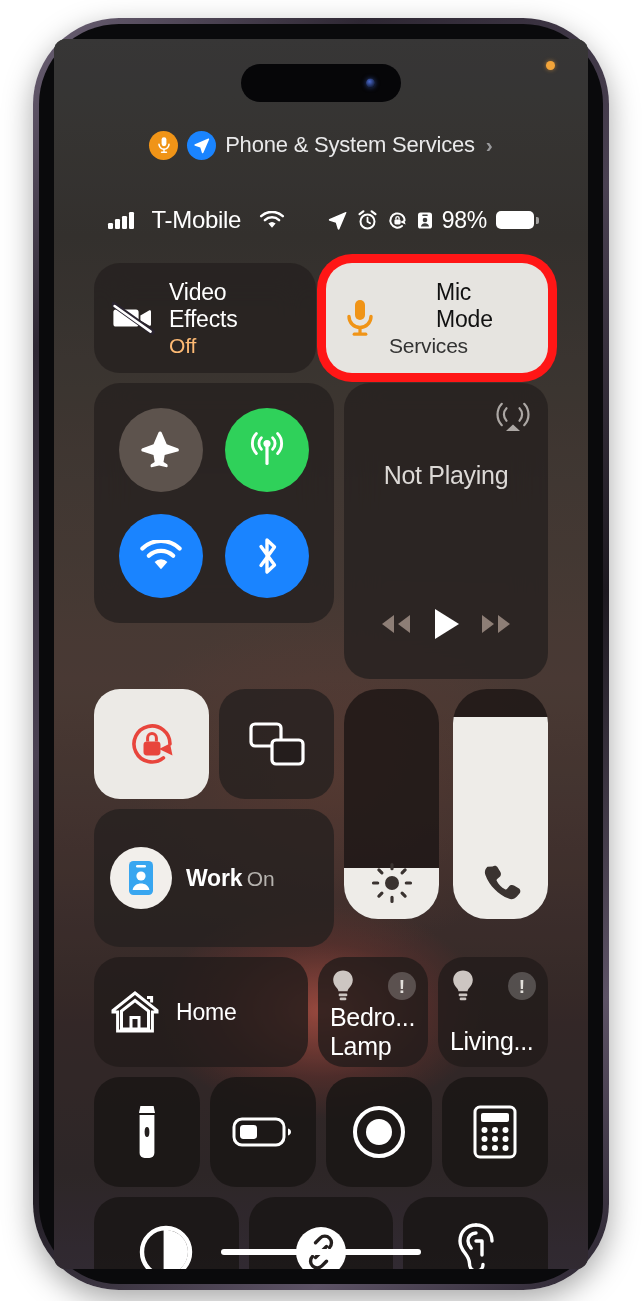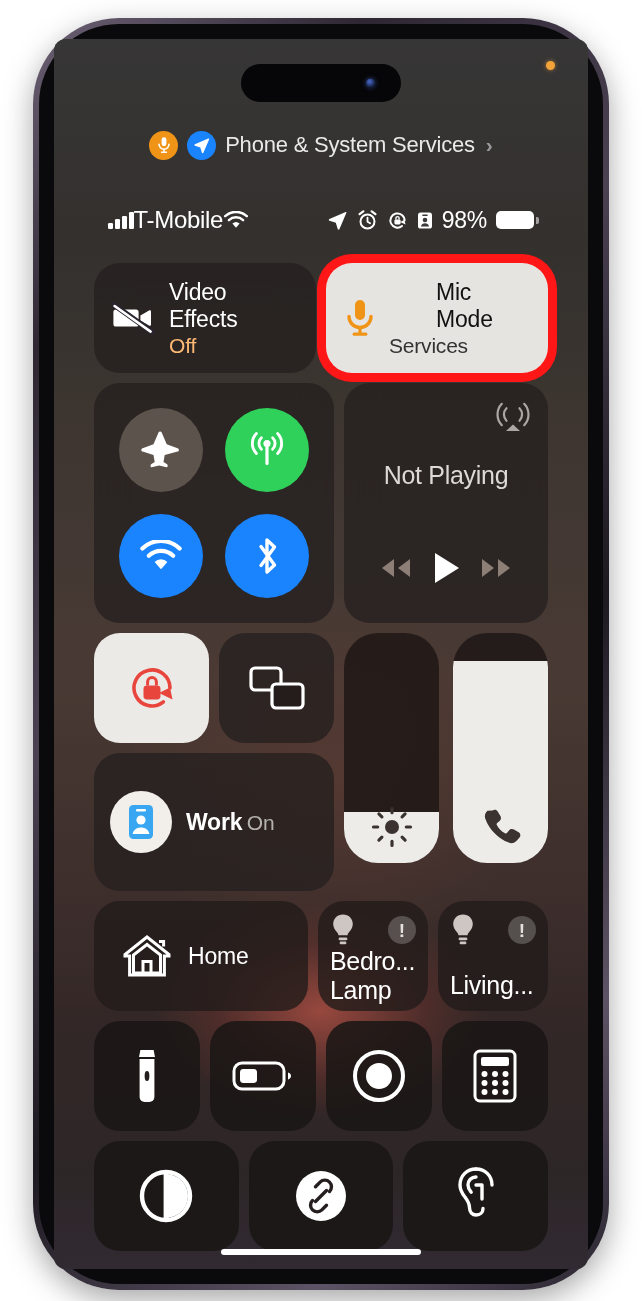--- a/index.html
+++ b/index.html
@@ -58,21 +58,21 @@
   .svc-badge.mic{background:#f09417;}
   .svc-badge.loc{background:#1a84ff;}
   .svc-label{color:#e9e9ea;font-size:22px;letter-spacing:-.2px;}
   .svc-chevron{color:#9a9a9c;font-size:21px;font-weight:600;margin-left:2px;}
 
   
   .statusbar{
     position:absolute;left:0;right:0;top:160px;height:42px;
     display:flex;align-items:center;color:#fff;padding:0 54px;box-sizing:border-box;
   }
-  .sb-left{display:flex;align-items:center;gap:0;}
+  .sb-left{display:flex;align-items:center;gap:18px;}
   .sb-right{display:flex;align-items:center;gap:9px;margin-left:auto;}
   .carrier{font-size:24px;letter-spacing:-.3px;}
   .bars{display:flex;align-items:flex-end;gap:2.5px;height:17px;}
   .bars i{display:block;width:4.5px;background:#fff;border-radius:1.2px;}
   .bars i:nth-child(1){height:6px;}
   .bars i:nth-child(2){height:9.5px;}
   .bars i:nth-child(3){height:13px;}
   .bars i:nth-child(4){height:17px;}
   .pct{font-size:23px;font-weight:500;letter-spacing:-.3px;}
   .batt{position:relative;width:38px;height:18px;border-radius:5px;background:#fff;}
@@ -97,21 +97,21 @@
   .highlight{box-shadow:0 0 0 9px #ff1616;border-radius:26px;}
 
   
   .conn{width:240px;height:240px;display:grid;grid-template-columns:1fr 1fr;place-items:center;padding:14px;box-sizing:border-box;}
   .pill{width:84px;height:84px;border-radius:50%;display:flex;align-items:center;justify-content:center;}
   .pill.off{background:#5d534d;}
   .pill.green{background:#2fd15a;}
   .pill.blue{background:#1a84ff;}
 
   
-  .media{flex:1;height:240px;position:relative;}
+  .media{flex:1;height:296px;position:relative;}
   .media-title{position:absolute;left:0;right:0;top:78px;text-align:center;font-size:25px;color:#dcd9d6;letter-spacing:-.3px;}
   .airplay{position:absolute;right:18px;top:16px;opacity:.75;}
   .media-ctrls{position:absolute;left:0;right:0;bottom:38px;display:flex;align-items:center;justify-content:space-around;padding:0 24px;box-sizing:border-box;}
 
   
   .col-left{width:240px;display:flex;flex-direction:column;gap:10px;}
   .sq-row{display:flex;gap:10px;}
   .sq{width:115px;height:110px;border-radius:26px;display:flex;align-items:center;justify-content:center;background:rgba(38,32,31,.80);}
   .sq.light{background:#eceae6;}
   .focus{height:138px;border-radius:26px;background:rgba(38,32,31,.80);display:flex;align-items:center;gap:14px;padding:0 16px;box-sizing:border-box;}
@@ -119,21 +119,21 @@
   .focus .t1{font-size:23px;color:#fff;font-weight:600;letter-spacing:-.2px;}
   .focus .t2{font-size:21px;color:#b5b2ae;letter-spacing:-.2px;}
 
   
   .sliders{flex:1;display:flex;gap:14px;}
   .slider{flex:1;height:230px;border-radius:34px;position:relative;overflow:hidden;background:rgba(30,24,22,.85);}
   .slider .fill{position:absolute;left:0;right:0;bottom:0;background:#eeece8;}
   .slider .glyph{position:absolute;left:0;right:0;bottom:14px;display:flex;align-items:center;justify-content:center;}
 
   
-  .home-tile{flex:1;height:110px;display:flex;align-items:center;gap:16px;padding:0 28px;box-sizing:border-box;border-radius:26px;background:rgba(34,27,26,.80);}
+  .home-tile{flex:1;height:110px;display:flex;align-items:center;gap:16px;padding:0 16px;box-sizing:border-box;border-radius:26px;background:rgba(34,27,26,.80);}
   .home-tile .t1{font-size:23px;color:#fff;letter-spacing:-.2px;}
   .acc{width:110px;height:110px;border-radius:26px;background:rgba(34,27,26,.80);padding:12px 12px;box-sizing:border-box;display:flex;flex-direction:column;justify-content:space-between;}
   .acc-top{display:flex;align-items:center;justify-content:space-between;}
   .acc-badge{width:28px;height:28px;border-radius:50%;background:rgba(255,255,255,.22);display:flex;align-items:center;justify-content:center;color:#e3e0dc;font-size:19px;font-weight:700;line-height:1;}
   .acc-name{font-size:25px;color:#fff;line-height:1.14;letter-spacing:-.3px;}
 
   
   .util{flex:1;height:110px;border-radius:26px;background:rgba(26,22,21,.86);display:flex;align-items:center;justify-content:center;}
 
   .home-indicator{

